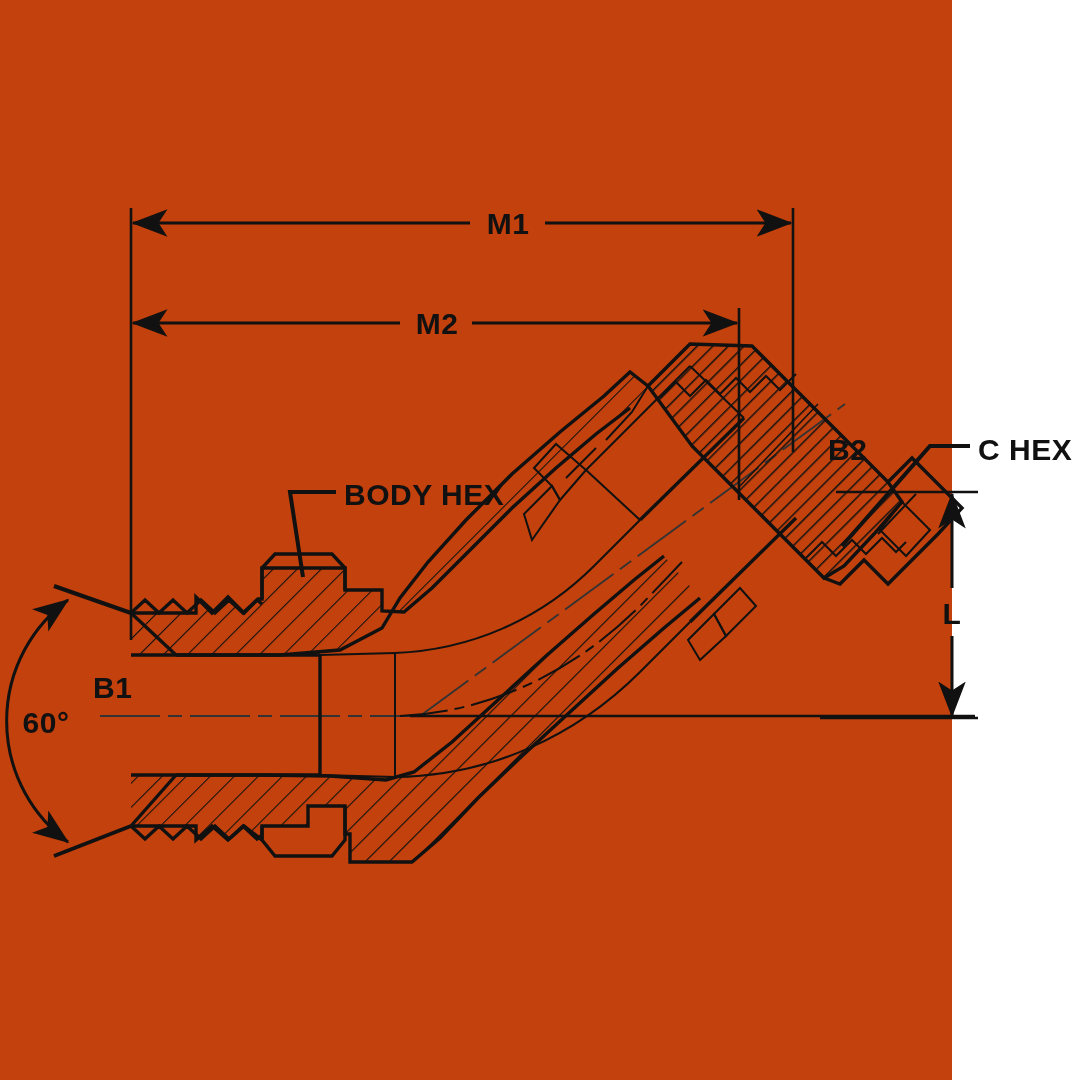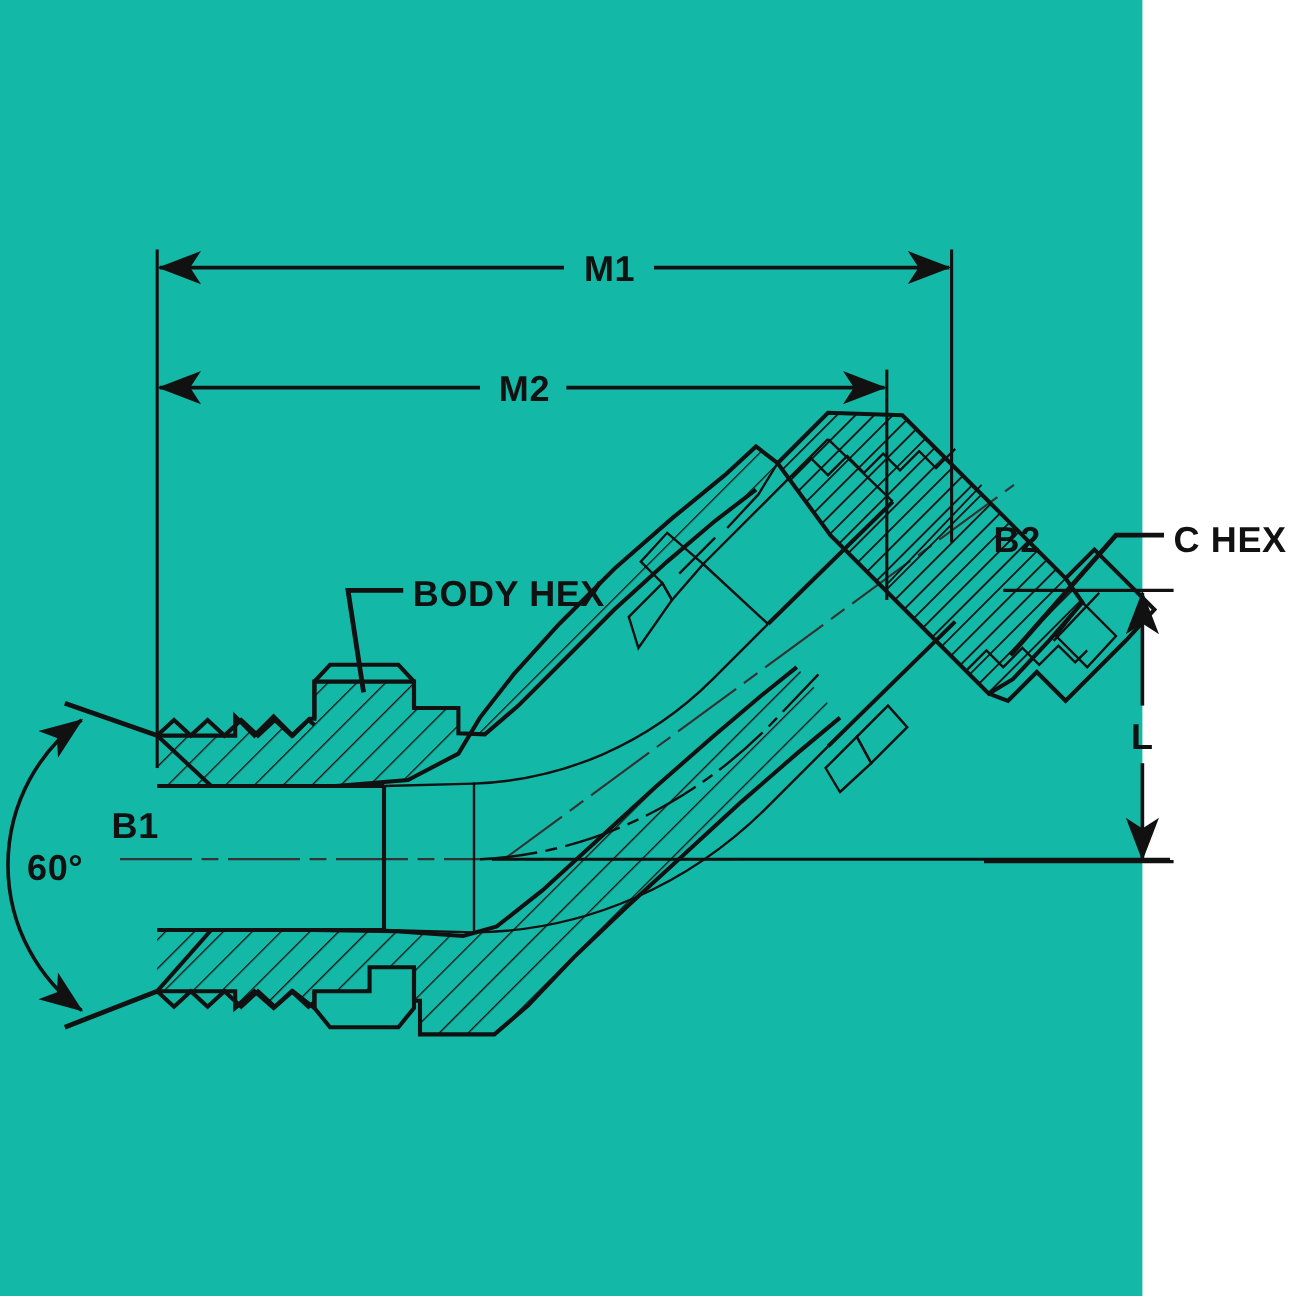--- a/index.html
+++ b/index.html
@@ -11,21 +11,21 @@
   body {
     width: 1080px;
     height: 1080px;
     overflow: hidden;
     font-family: "Liberation Sans", sans-serif;
   }
   #drawing-root {
     position: relative;
     width: 952px;
     height: 1080px;
-    background: #14b8a6;
+    background: #c2410c;
   }
   svg#drawing-svg {
     display: block;
     width: 1080px;
     height: 1080px;
   }
   .dim-text {
     font-family: "Liberation Sans", sans-serif;
     font-weight: bold;
     font-size: 30px;

